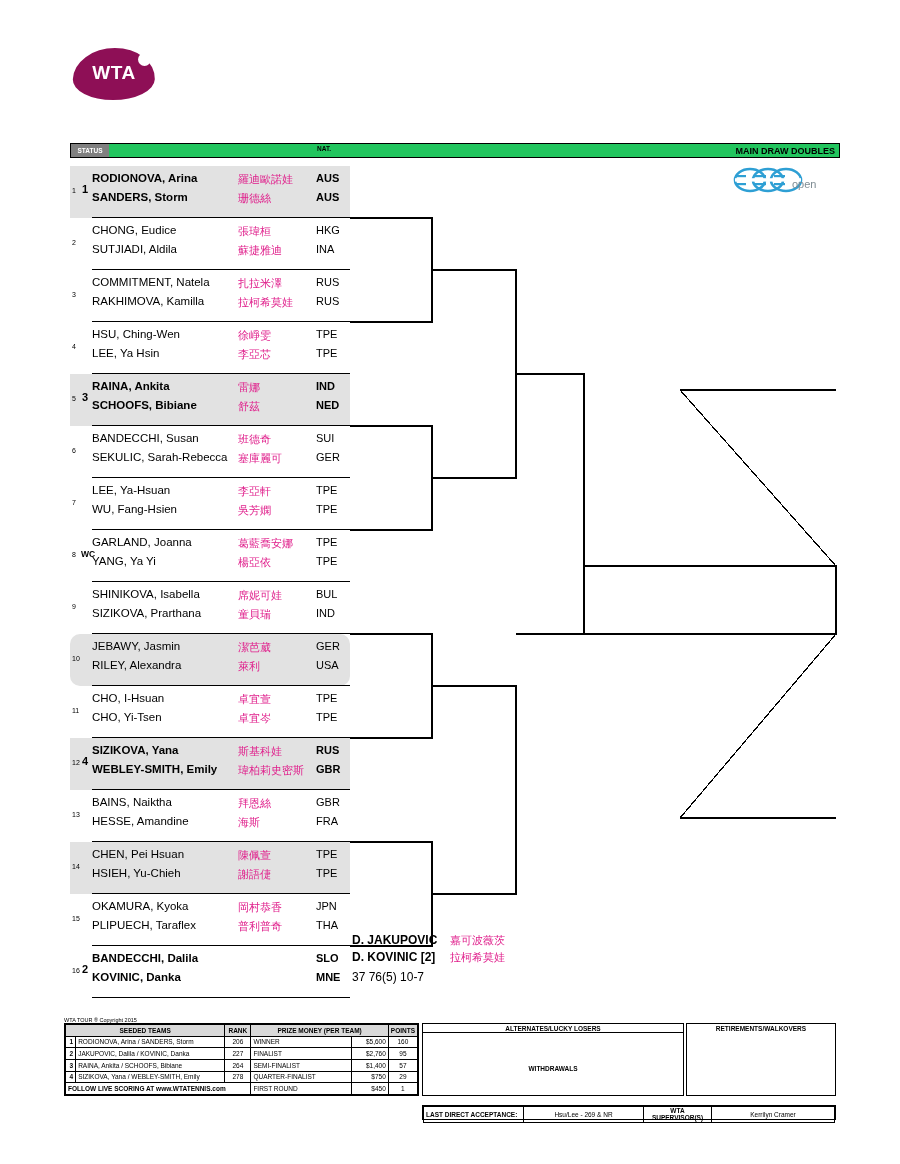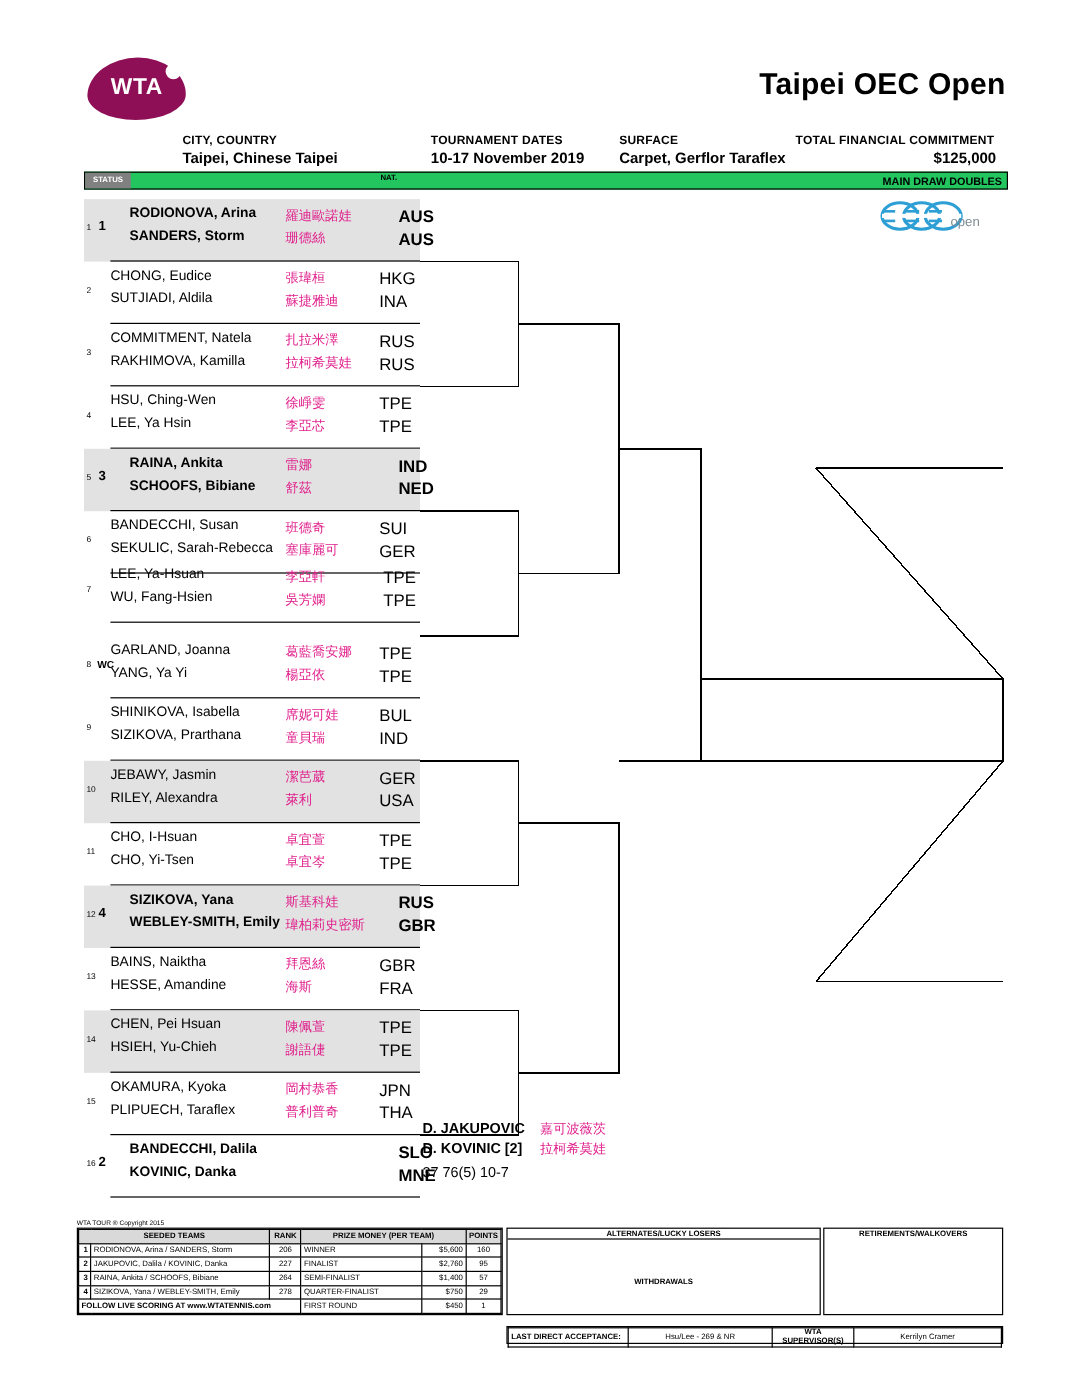--- a/index.html
+++ b/index.html
@@ -81,25 +81,25 @@
     position:absolute; left:22px; font-size:11.5px; white-space:nowrap;
   }
   .row .p1 { top:6px; }
   .row .p2 { top:25px; }
   .row .c1, .row .c2 {
     position:absolute; left:168px; font-size:11px; color:#e0208c; white-space:nowrap;
   }
   .row .c1 { top:6px; }
   .row .c2 { top:25px; }
   .row .n1, .row .n2 {
-    position:absolute; left:246px; font-size:14px; width:34px;
+    position:absolute; left:246px; font-size:11px; width:34px;
   }
   .row .n1 { top:6px; }
   .row .n2 { top:25px; }
-  .row.bold .p1, .row.bold .p2, .row.bold .n1, .row.bold .n2 { font-weight:bold;margin-left:16px; }
+  .row.bold .p1, .row.bold .p2, .row.bold .n1, .row.bold .n2 { font-weight:bold; }
   .row .line {
     position:absolute; left:22px; right:0; top:51px; height:1px; background:#000;
   }
 
   
   .bracket { position:absolute; left:0; top:0; width:900px; height:1164px; }
 
   
   .final {
     position:absolute; left:352px; top:933px; width:165px;
@@ -133,35 +133,21 @@
 <body>
 
 <div class="sheet">
 
   <div class="logo">
     <div class="blob"></div>
     <div class="ball"></div>
     <div class="wta">WTA</div>
   </div>
 
-  <div class="title">Taipei OEC Open</div>
-
-  <div class="meta">
-    <div class="lbl" style="left:152px; top:0;">CITY, COUNTRY</div>
-    <div class="val" style="left:152px; top:13px;">Taipei, Chinese Taipei</div>
-
-    <div class="lbl" style="left:359px; top:0;">TOURNAMENT DATES</div>
-    <div class="val" style="left:359px; top:13px;">10-17 November 2019</div>
-
-    <div class="lbl" style="left:516px; top:0;">SURFACE</div>
-    <div class="val" style="left:516px; top:13px;">Carpet, Gerflor Taraflex</div>
-
-    <div class="lbl" style="left:663px; top:0;">TOTAL FINANCIAL COMMITMENT</div>
-    <div class="val" style="left:778px; top:13px;">$125,000</div>
-  </div>
+
 
   <div class="bar">
     <div class="status">STATUS</div>
     <div class="nat">NAT.</div>
     <div class="mdd">MAIN DRAW DOUBLES</div>
   </div>
 
   <div class="oec">
     <svg width="95" height="38" viewBox="0 0 95 38">
       <g fill="none" stroke="#2e9fd4" stroke-width="2.6">
@@ -265,21 +251,21 @@
       <div class="row" style="top: 260px;">
         <span class="num">6</span>
         <span class="p1">BANDECCHI, Susan</span>
         <span class="p2">SEKULIC, Sarah-Rebecca</span>
         <span class="c1">班德奇</span>
         <span class="c2">塞庫麗可</span>
         <span class="n1">SUI</span>
         <span class="n2">GER</span>
         <span class="line"></span>
       </div>
-      <div class="row" style="top: 301px; text-align: center;">
+      <div class="row" style="top: 312px;">
         <span class="num">7</span>
         <span class="p1">LEE, Ya-Hsuan</span>
         <span class="p2">WU, Fang-Hsien</span>
         <span class="c1">李亞軒</span>
         <span class="c2">吳芳嫻</span>
         <span class="n1">TPE</span>
         <span class="n2">TPE</span>
         <span class="line"></span>
       </div>
       <div class="row" style="top: 364px;">
@@ -296,21 +282,21 @@
       <div class="row" style="top: 416px;">
         <span class="num">9</span>
         <span class="p1">SHINIKOVA, Isabella</span>
         <span class="p2">SIZIKOVA, Prarthana</span>
         <span class="c1">席妮可娃</span>
         <span class="c2">童貝瑞</span>
         <span class="n1">BUL</span>
         <span class="n2">IND</span>
         <span class="line"></span>
       </div>
-      <div class="row shade" style="top: 468px;">
+      <div class="row shade" style="top: 468px; border-radius: 10px;">
         <span class="num">10</span>
         <span class="p1">JEBAWY, Jasmin</span>
         <span class="p2">RILEY, Alexandra</span>
         <span class="c1">潔芭葳</span>
         <span class="c2">萊利</span>
         <span class="n1">GER</span>
         <span class="n2">USA</span>
         <span class="line"></span>
       </div>
       <div class="row" style="top: 520px;">

